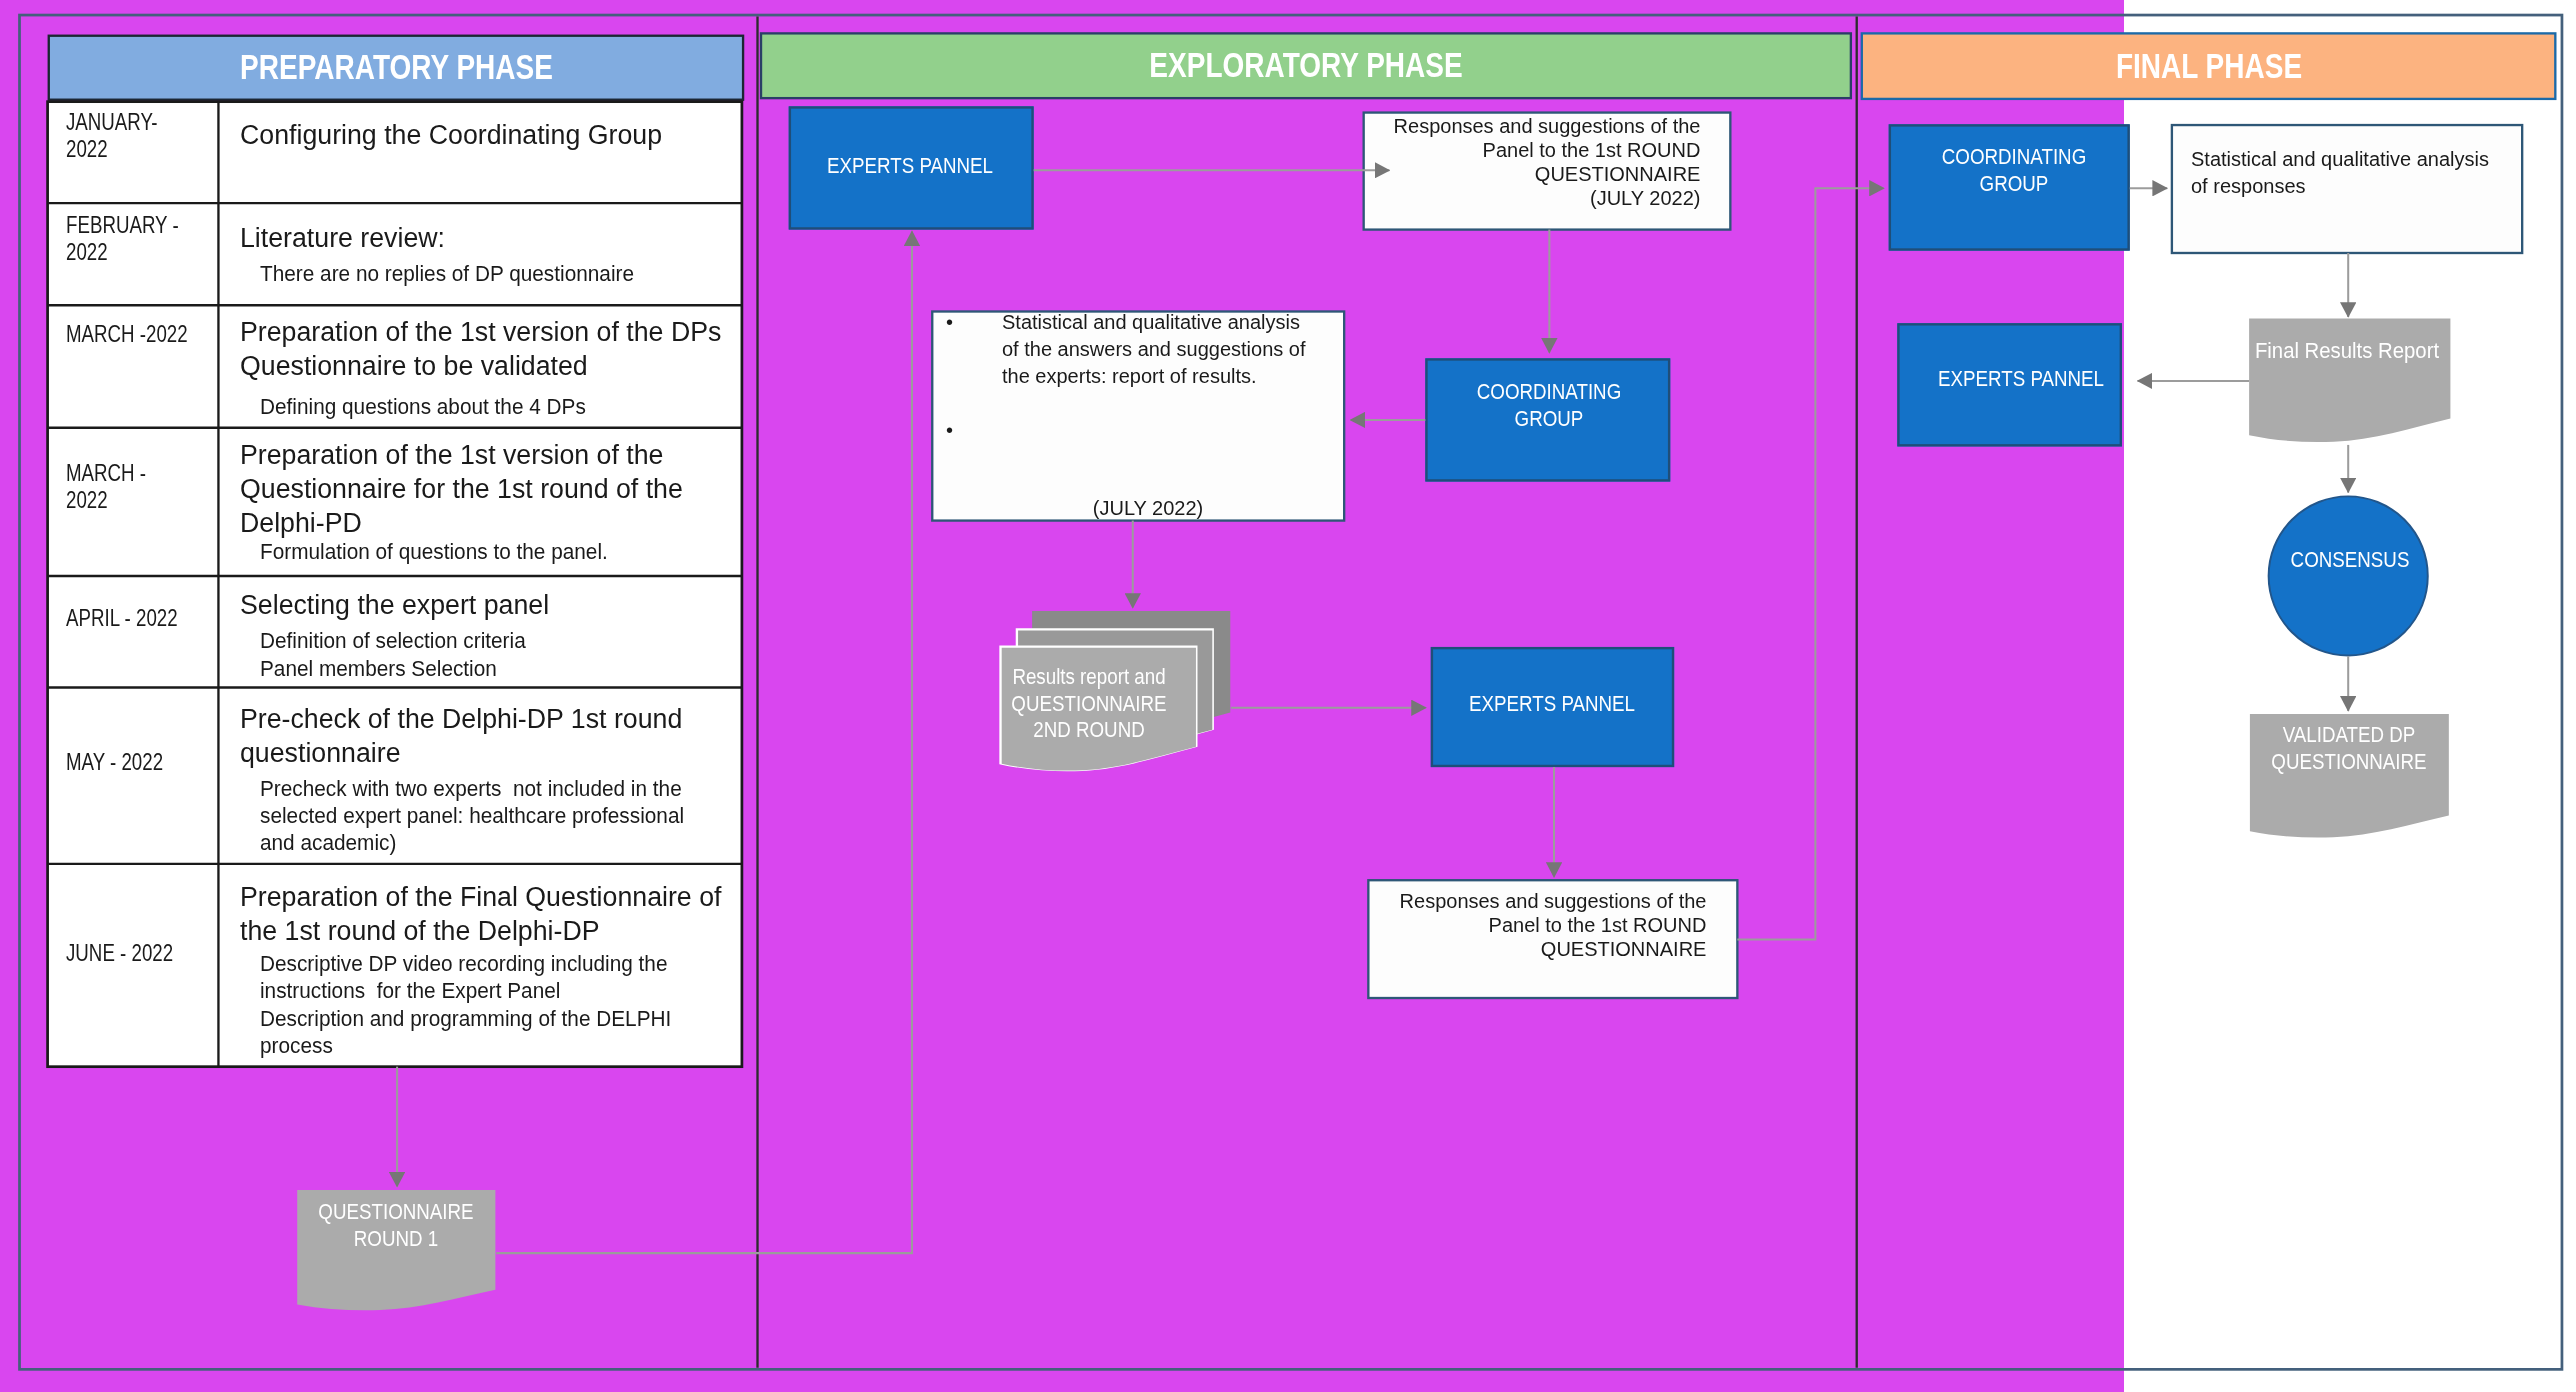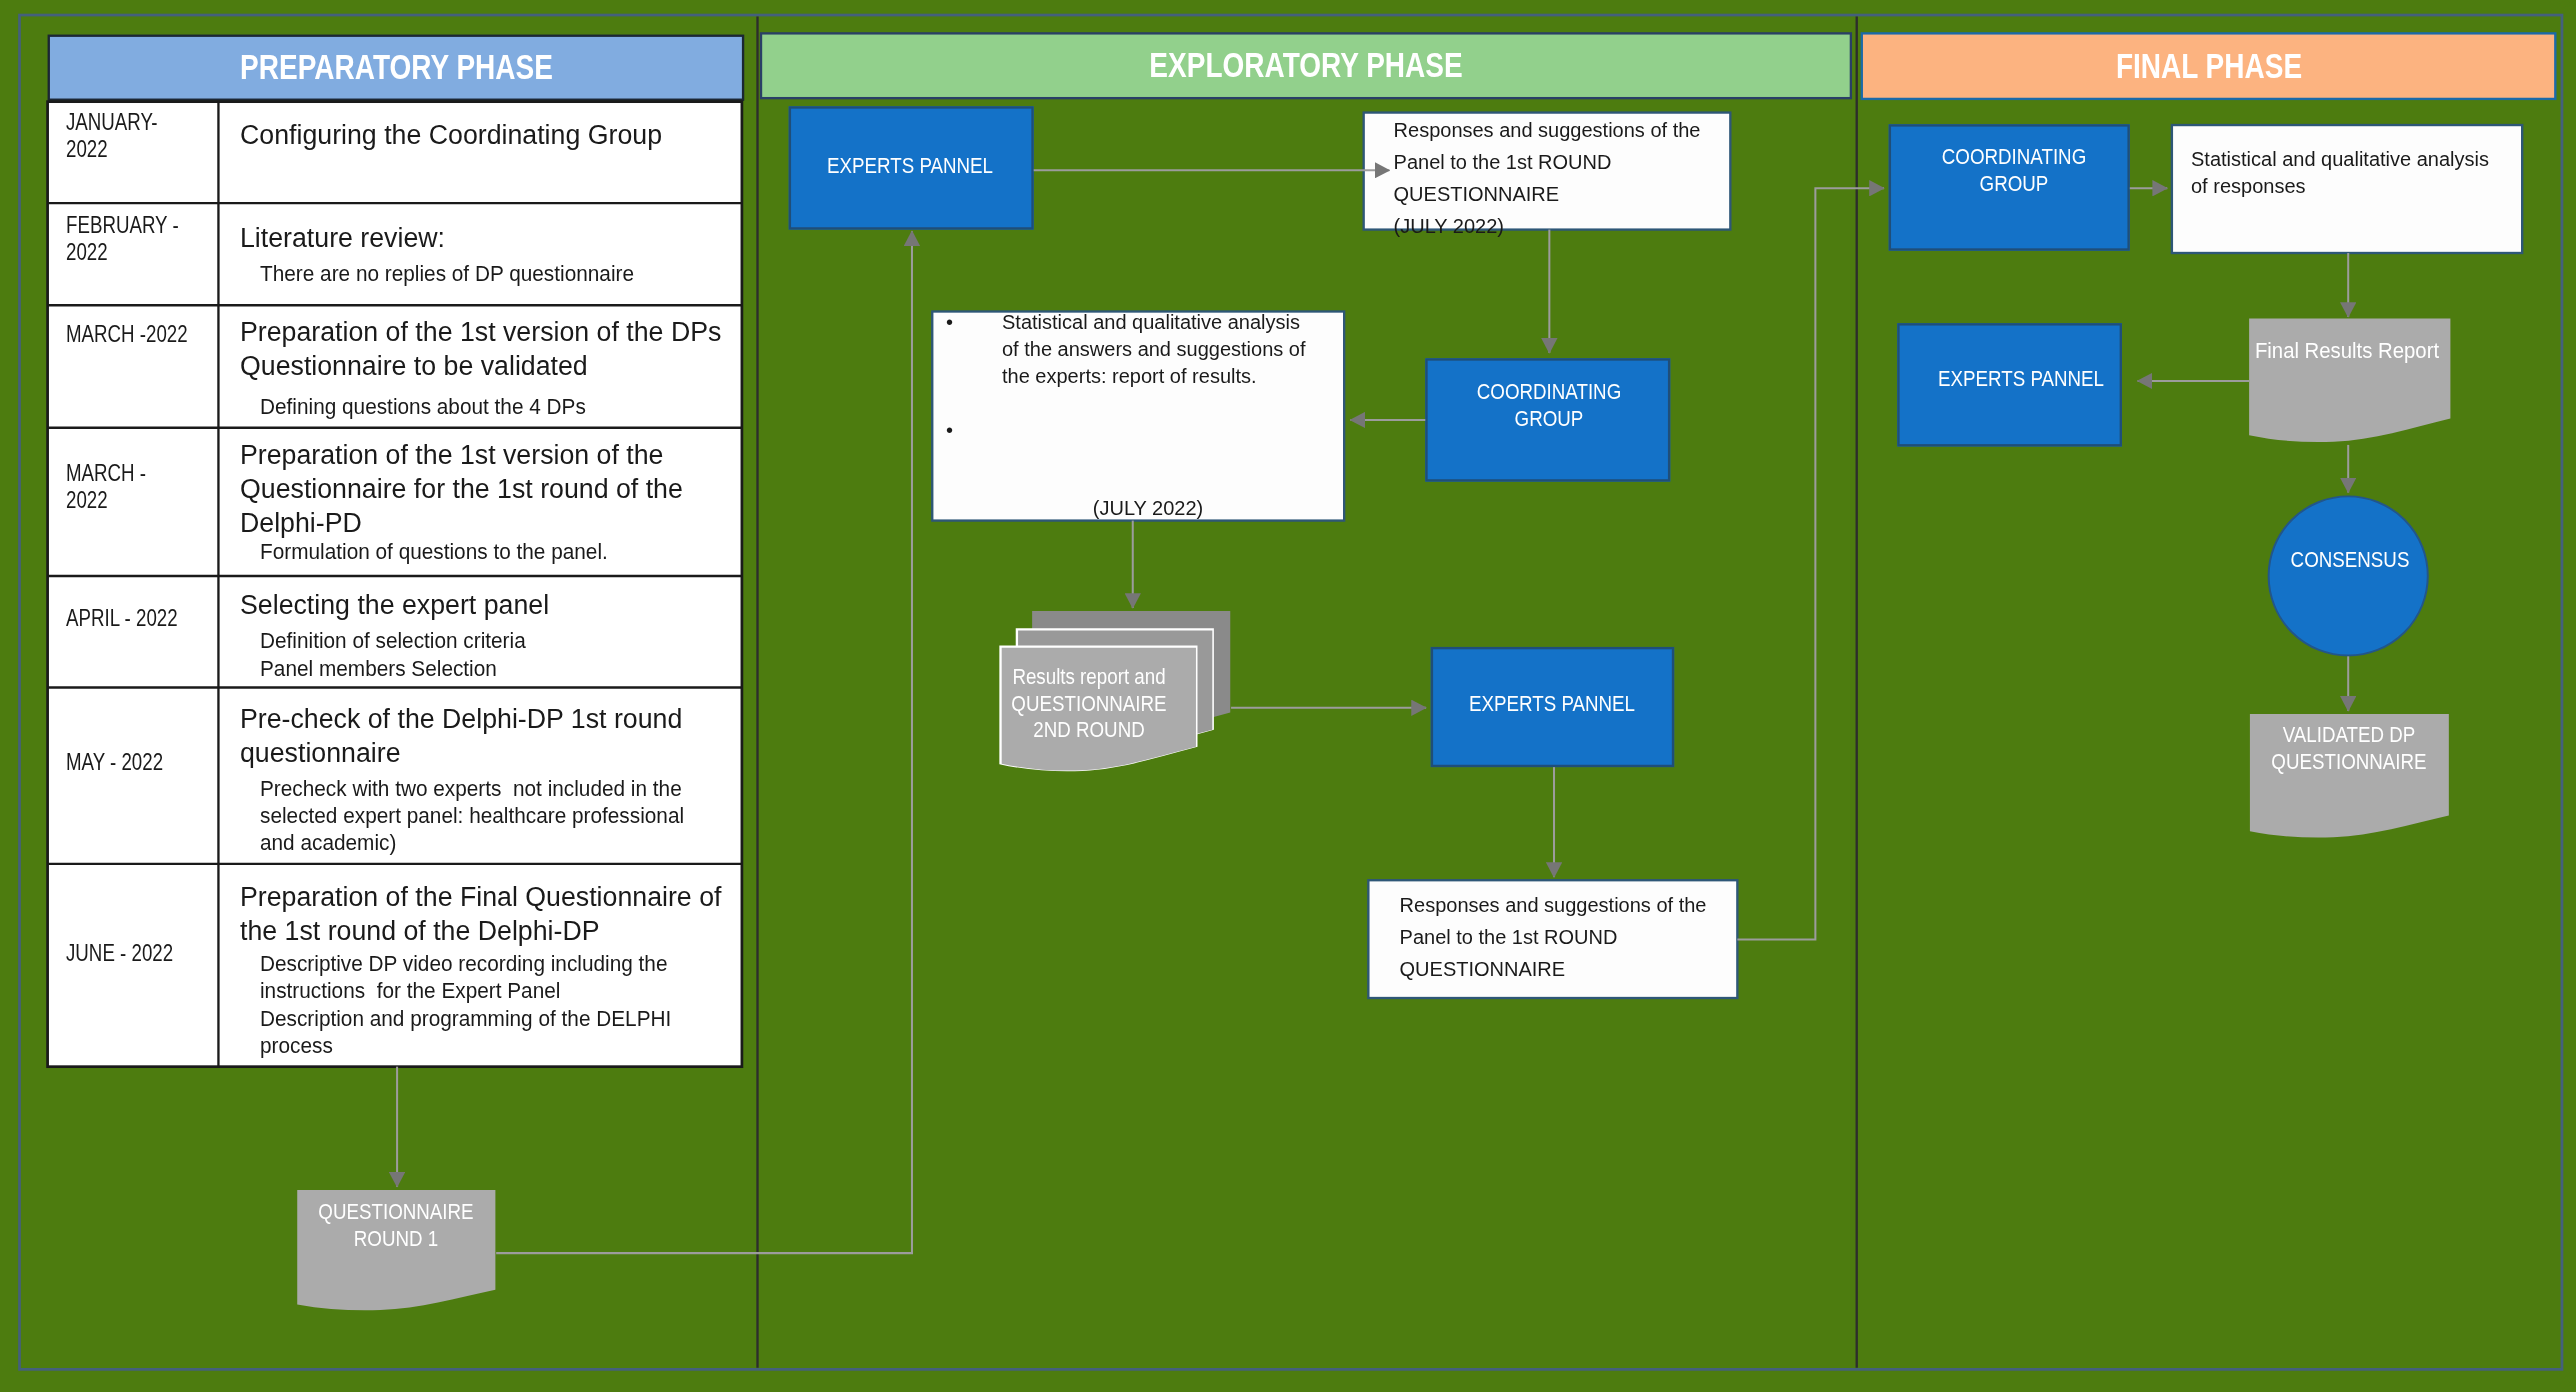--- a/index.html
+++ b/index.html
@@ -1,32 +1,32 @@
 <!DOCTYPE html>
 <html style="font-size:12.5px"><head>
 <meta charset="utf-8">
 <style>
   html,body{margin:0;padding:0;background:#ffffff;}
   body{width:2576px;height:1393px;overflow:hidden;font-family:"Liberation Sans",sans-serif;
        -webkit-font-smoothing:antialiased;}
-  #stage{position:relative;width:2576px;height:1393px;background:#4d7c0f;}
+  #stage{position:relative;width:2124px;height:1393px;background:#d946ef;}
   .lyr{position:absolute;left:0;top:0;}
   .ph{position:absolute;text-align:center;font-weight:bold;color:#fff;font-size:35px;line-height:37px;
       transform:scaleX(0.80);}
   .td{position:absolute;font-size:23.4px;line-height:26.5px;color:#1a1a1a;white-space:pre;
       transform:scaleX(0.80);transform-origin:left top;}
   .tt{position:absolute;font-size:27px;line-height:34px;color:#1a1a1a;white-space:pre;
       transform:scaleX(0.99);transform-origin:left top;}
   .ti{position:absolute;font-size:22.6px;line-height:27px;color:#1a1a1a;white-space:pre;
       transform:scaleX(0.92);transform-origin:left top;}
   .nw{position:absolute;text-align:center;color:#fff;font-size:22.6px;line-height:26.5px;white-space:pre;
       transform:translateX(-50%) scaleX(0.83);}
   .nwn{position:absolute;text-align:center;color:#fff;font-size:22.6px;line-height:26.5px;white-space:pre;
       transform:translateX(-50%) scaleX(0.90);}
-  .nb{position:absolute;text-align:left;color:#1a1a1a;font-size:20px;line-height:32px;white-space:pre;
+  .nb{position:absolute;text-align:right;color:#1a1a1a;font-size:20px;line-height:24px;white-space:pre;
       transform:translateX(-50%);}
   .nbl{position:absolute;text-align:left;color:#1a1a1a;font-size:20px;line-height:27px;white-space:pre;}
   .bbox{position:absolute;left:946px;top:309px;width:390px;}
   .brow{display:flex;align-items:flex-start;}
   .brow2{margin-top:26.5px;}
   .bdot{width:56px;flex:0 0 56px;font-size:20px;line-height:27px;color:#1a1a1a;}
   .btxt{font-size:20px;line-height:27px;color:#1a1a1a;white-space:pre;}
   .bfoot{position:absolute;left:0;top:186px;width:390px;text-align:center;font-size:20px;line-height:27px;color:#1a1a1a;padding-left:14px;box-sizing:border-box;}
 </style>
 </head>

